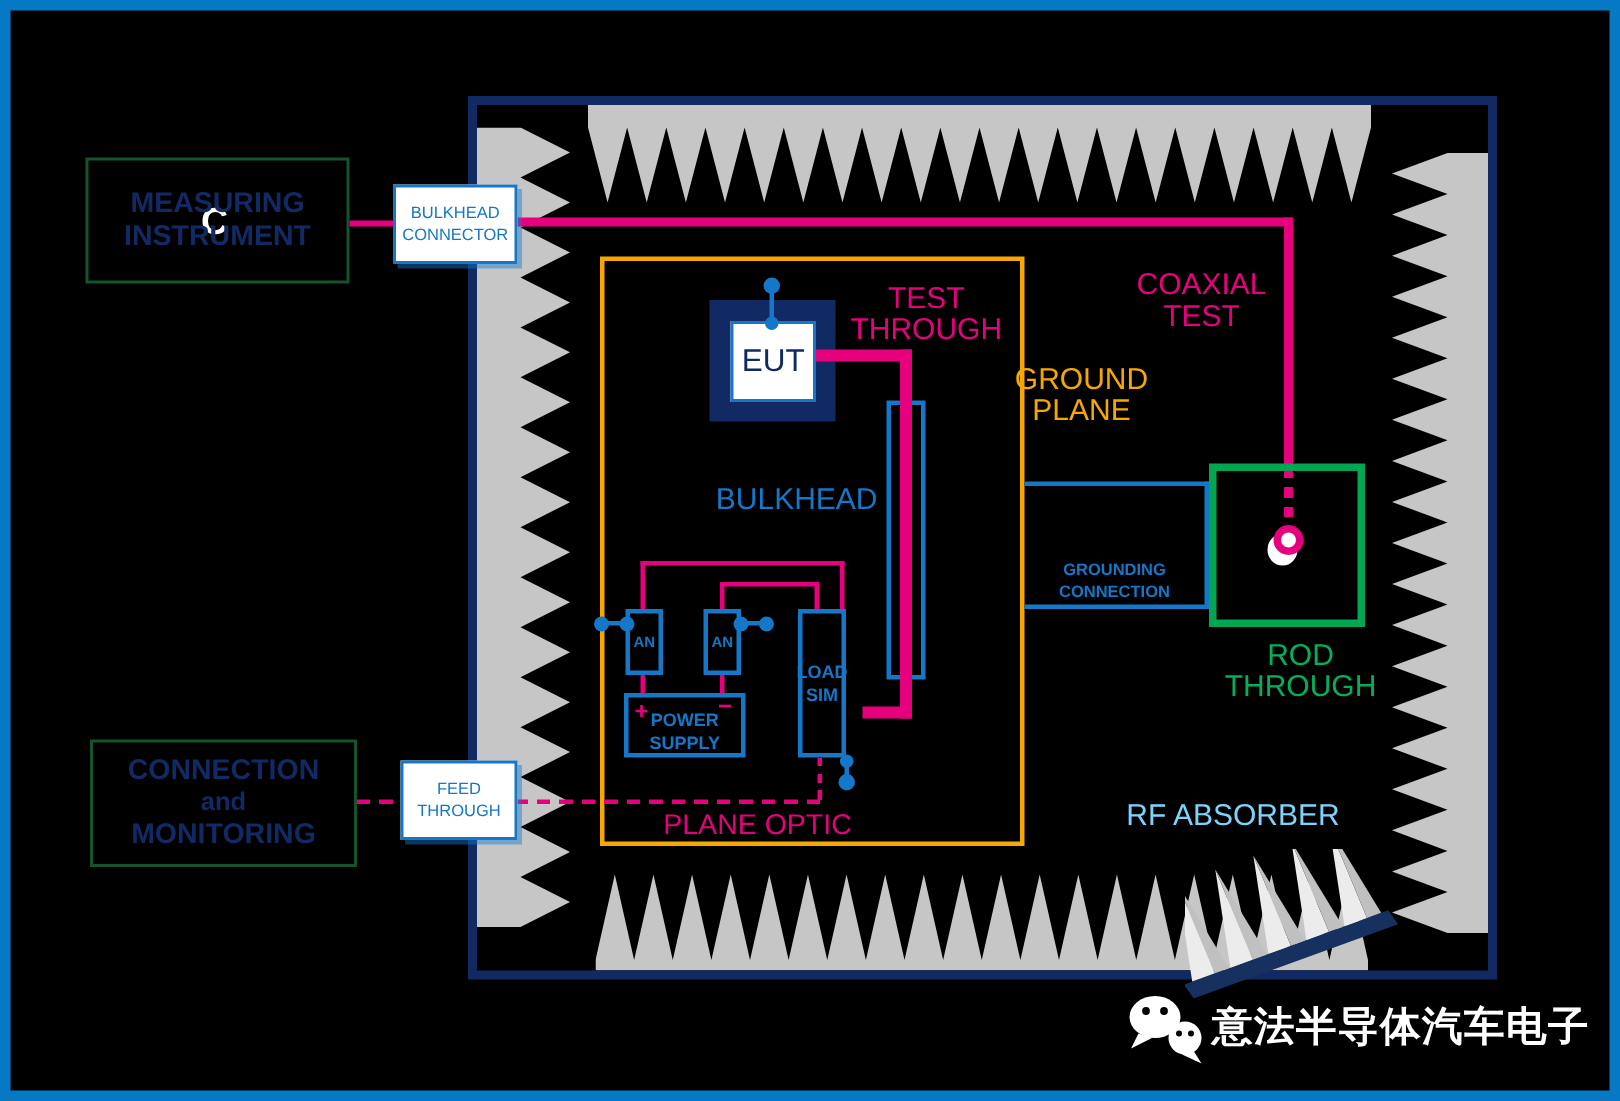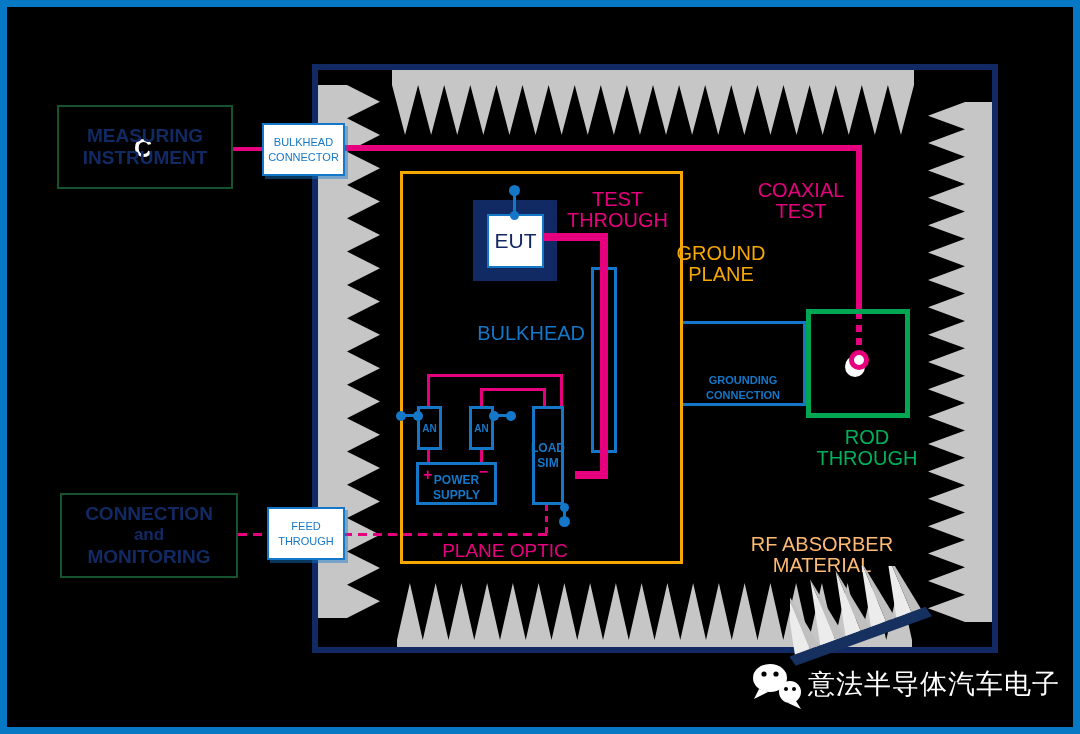--- a/index.html
+++ b/index.html
@@ -23,21 +23,21 @@
            flex-direction:column;align-items:center;justify-content:center;
            font-weight:bold;z-index:5;text-align:center;}
   .wire{position:absolute;background:#e6007e;z-index:4;}
   .wire-hi{position:absolute;background:#e6007e;z-index:6;}
   .bwire{position:absolute;background:#1477c8;z-index:5;}
   .dot{position:absolute;background:#1477c8;border-radius:50%;z-index:6;}
   .dashh{position:absolute;z-index:4;background:repeating-linear-gradient(90deg,#e6007e 0 9px,transparent 9px 15px);}
   .dashv{position:absolute;z-index:4;background:repeating-linear-gradient(180deg,#e6007e 0 7px,transparent 7px 13px);}
   .lbl{position:absolute;font-weight:normal;font-size:20px;line-height:1.05;text-align:center;z-index:7;}
   .magenta{color:#e6007e;} .blue{color:#1477c8;} .orange{color:#f6a800;}
-  .green{color:#00b05a;} .gray{color:#fdba74;}
+  .green{color:#00b05a;} .gray{color:#7dd3fc;}
   .wm{position:absolute;color:#fff;font-weight:bold;z-index:4;}
 </style>
 </head>
 <body>
 
 <div class="stage">
 
   <div class="chamber"></div>
 
   <svg class="absorber" width="522" height="65" style="left:392px;top:70px;" viewBox="0 0 522 65" preserveAspectRatio="none">
@@ -158,21 +158,20 @@
     <div>PLANE</div>
   </div>
   <div class="lbl blue" style="left:470px;top:323px;width:115px;text-align:right;">BULKHEAD</div>
   <div class="lbl magenta" style="left:440px;top:541px;width:130px;font-size:19px;">PLANE OPTIC</div>
   <div class="lbl green" style="left:806px;top:427px;width:122px;">
     <div>ROD</div>
     <div>THROUGH</div>
   </div>
   <div class="lbl gray" style="left:733px;top:534px;width:178px;">
     <div>RF ABSORBER</div>
-    <div>MATERIAL</div>
   </div>
 
   <svg class="abs" style="left:790px;top:566px;z-index:20;" width="165" height="125" viewBox="0 0 165 125">
     <g transform="rotate(-20 15 90)">
       <polygon points="0,85 145,85 148,96 3,96" fill="#16305f"></polygon>
       <g fill="#ececec">
         <polygon points="6,85 19,20 22,85"></polygon>
           <polygon points="33,85 46,20 49,85"></polygon>
         <polygon points="60,85 73,20 76,85"></polygon>
           <polygon points="87,85 100,20 103,85"></polygon>
@@ -191,16 +190,16 @@
   <svg class="abs" style="left:750px;top:662px;z-index:21;" width="58" height="50" viewBox="0 0 58 50">
     <ellipse cx="20" cy="16" rx="17" ry="14" fill="#fff"></ellipse>
     <polygon points="9,27 4,37 18,30" fill="#fff"></polygon>
     <circle cx="14" cy="12" r="2.6" fill="#000"></circle>
       <circle cx="26" cy="12" r="2.6" fill="#000"></circle>
     <circle cx="40" cy="30" r="11" fill="#fff"></circle>
     <polygon points="46,39 51,47 38,41" fill="#fff"></polygon>
     <circle cx="36" cy="27" r="2" fill="#000"></circle>
       <circle cx="44" cy="27" r="2" fill="#000"></circle>
   </svg>
-  <div class="abs" style="left:808px;top:666px;color:#fff;font-size:27px;letter-spacing:1px;z-index:21;font-weight:normal;">意法半导体汽车电子</div>
+  <div class="abs" style="left:808px;top:666px;color:#fff;font-size:27px;letter-spacing:1px;z-index:21;font-weight:bold;">意法半导体汽车电子</div>
 
   <div class="frame"></div>
 </div>
 
 </body></html>

